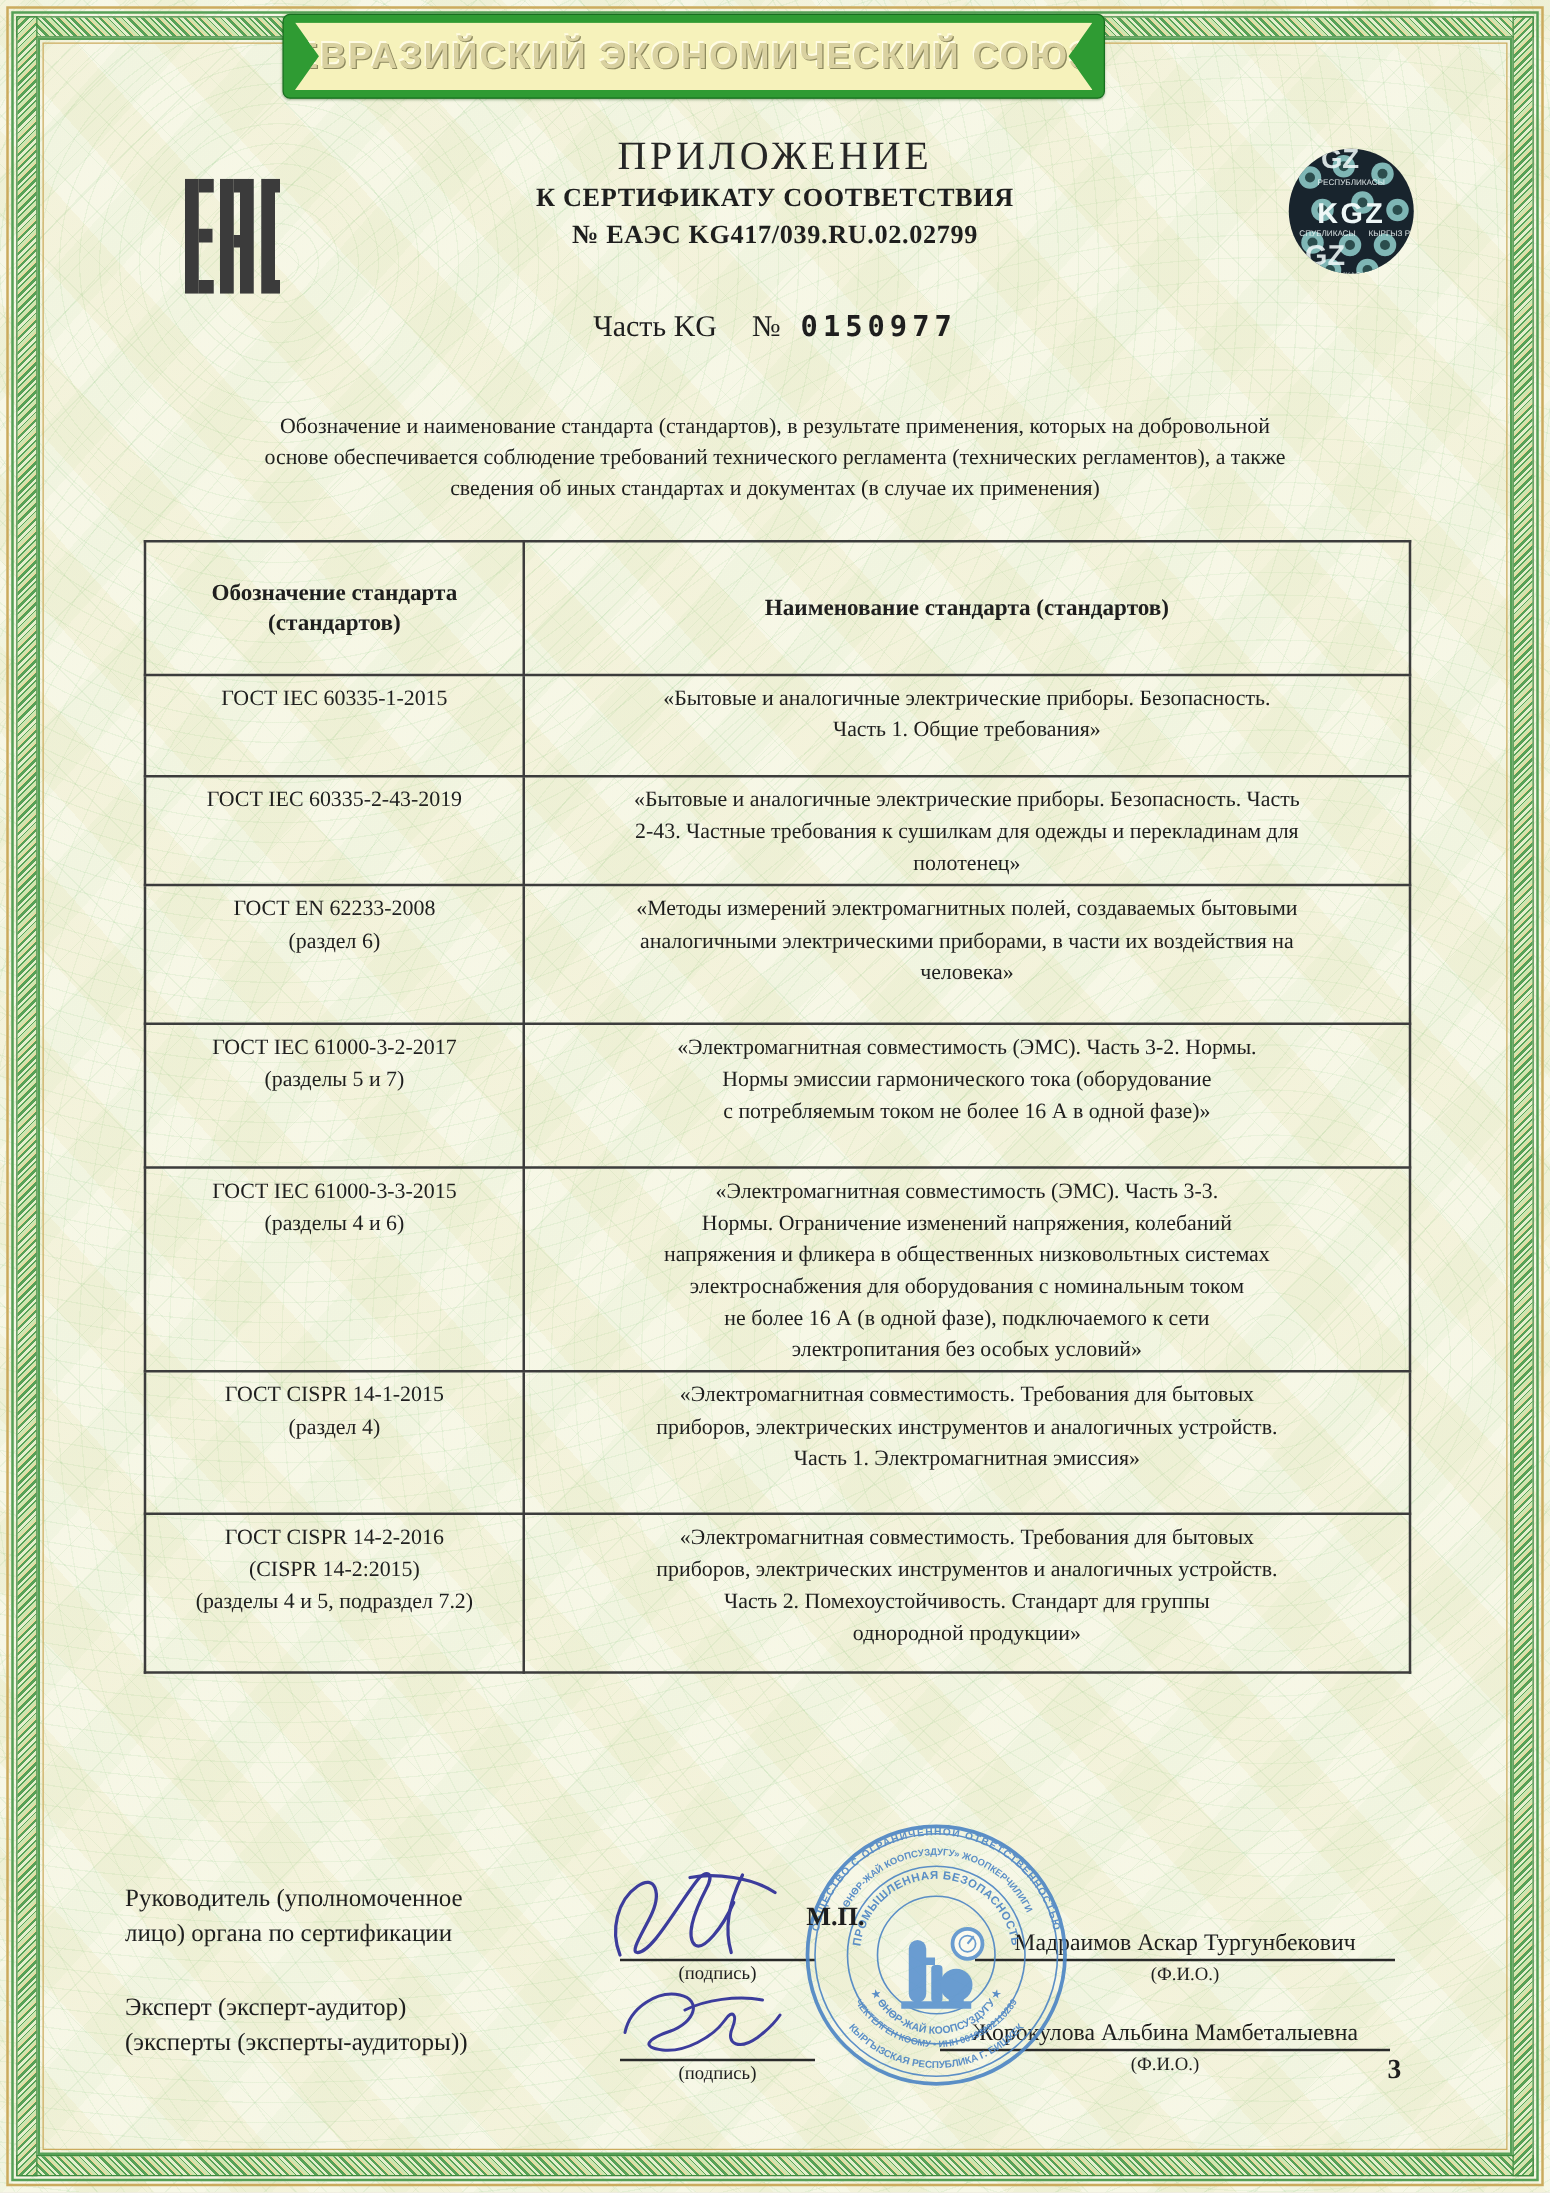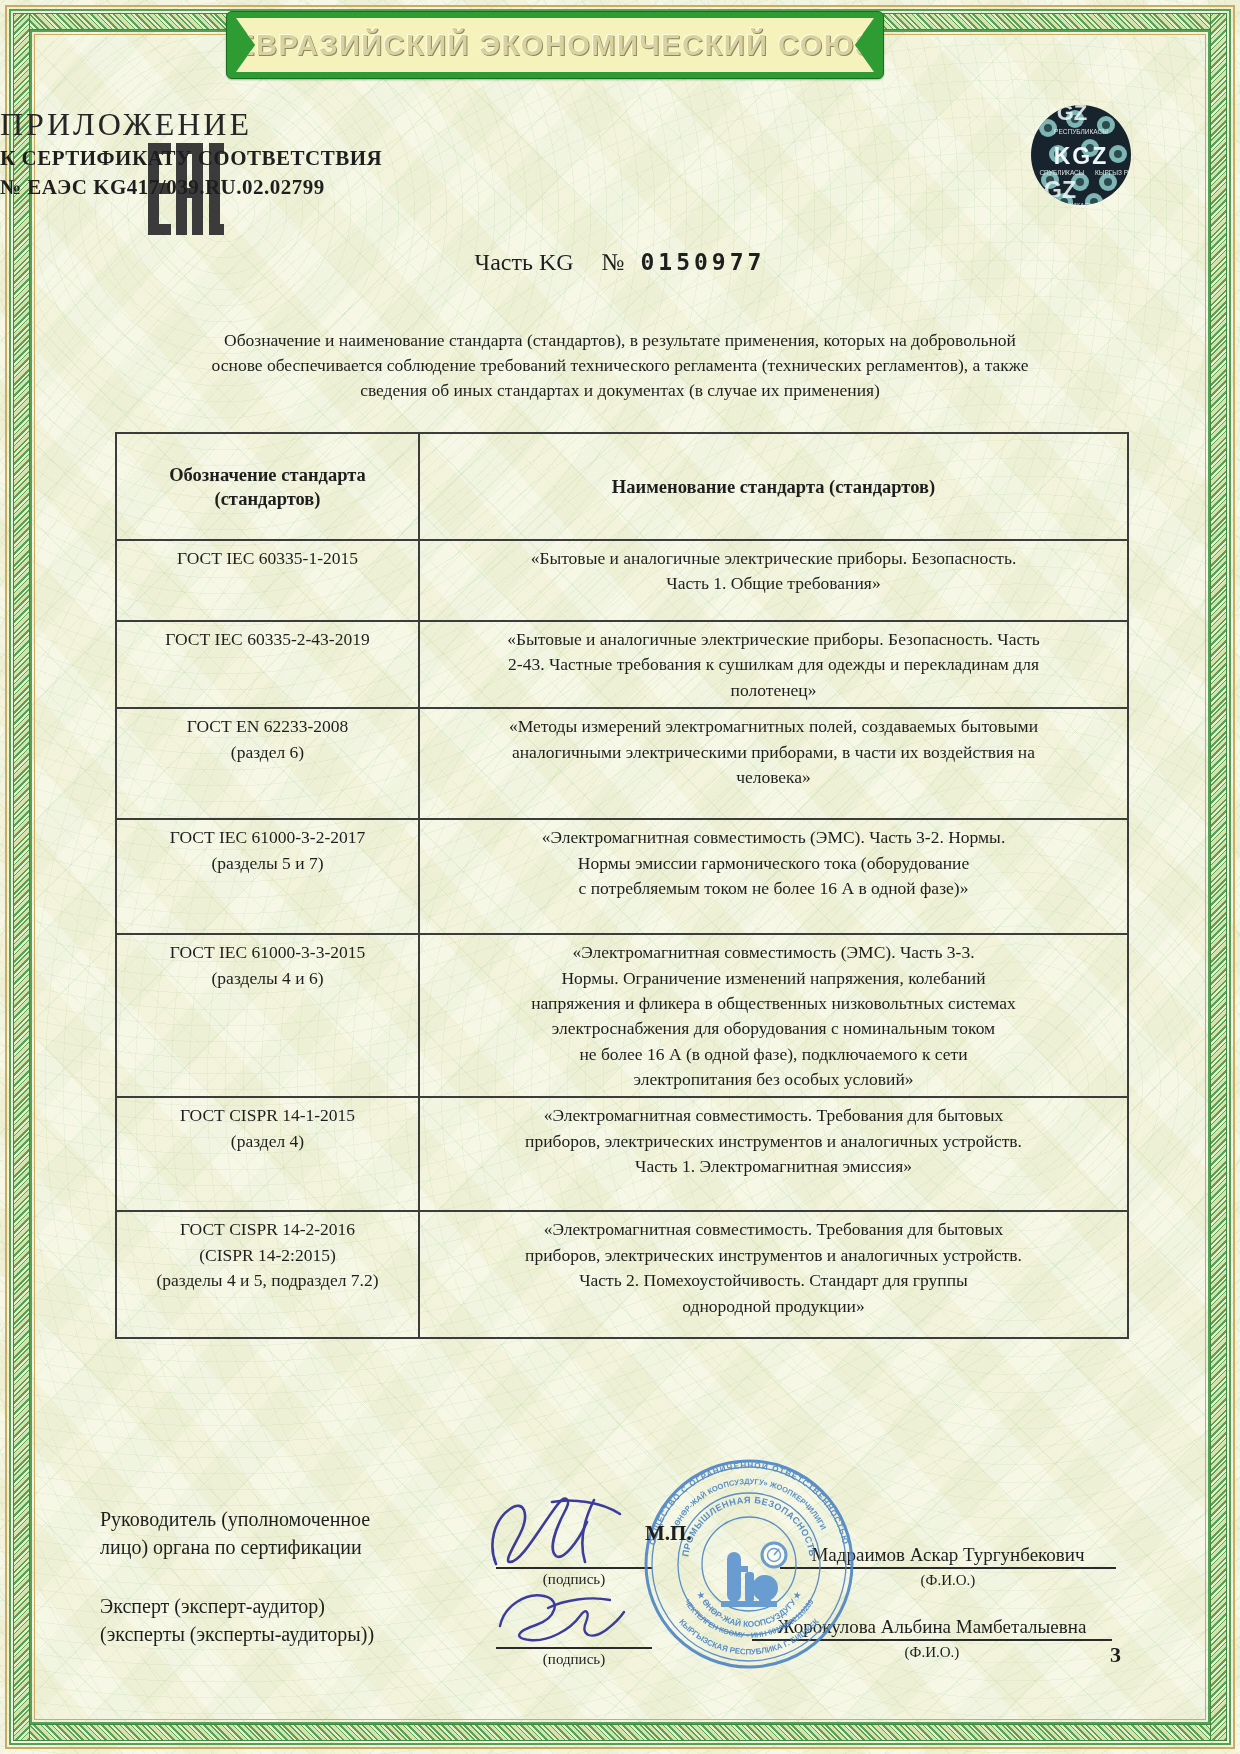--- a/index.html
+++ b/index.html
@@ -27,28 +27,28 @@
   .f3{position:absolute;inset:30px;border:2px solid #56a056;pointer-events:none;}
   .f4{position:absolute;inset:34px;border:1px solid #cbab5e;pointer-events:none;}
   
   .banner{position:absolute;left:226px;top:11px;width:656px;height:66px;background:#2f9b33;border:1px solid #176f1e;border-radius:6px;box-shadow:0 1px 2px rgba(0,60,0,.35);}
   .banner .plaque{position:absolute;inset:6px 9px;background:#f6f2bb;clip-path:polygon(0% 0%,100% 0%,97% 50%,100% 100%,0% 100%,3% 50%);display:flex;align-items:center;justify-content:center;}
   .banner .plaque span{
     font-family:"Liberation Sans", sans-serif;font-weight:bold;font-size:29px;letter-spacing:1.5px;
     color:#d9d1a0;text-shadow:1px 1px 0 #8d895f,-1px -1px 0 #fffce4;white-space:nowrap;}
   
   .eac{position:absolute;left:148px;top:143px;}
-  .titleblock{position:absolute;left:0;right:0;top:106px;}
+  .titleblock{position:absolute;left:0;right:0;top:106px;text-align:center;}
   .t1{font-size:32px;letter-spacing:3px;color:#262626;}
   .t2{font-size:21px;font-weight:bold;margin-top:3px;letter-spacing:.5px;}
   .t3{font-size:21px;font-weight:bold;margin-top:4px;letter-spacing:.5px;}
   .series{position:absolute;left:0;right:0;top:249px;text-align:center;font-size:24px;}
   .series .num{font-family:"DejaVu Sans Mono", monospace;font-weight:bold;font-size:23px;letter-spacing:4px;margin-left:10px;}
   .series .nosign{margin-left:22px;}
-  .kgzstamp{position:absolute;left:1028px;top:98px;}
+  .kgzstamp{position:absolute;left:1028px;top:112px;}
   
   .intro{position:absolute;left:104px;top:294px;width:1032px;text-align:center;font-size:17.5px;line-height:1.42;margin-top:34px;}
   
   table.std{position:absolute;left:115px;top:432px;width:1014px;border-collapse:collapse;table-layout:fixed;}
   table.std td,table.std th{border:2px solid #3c3c3c;vertical-align:top;text-align:center;font-size:17.5px;line-height:1.45;padding:5px 8px 4px 8px;font-weight:normal;}
   table.std th{vertical-align:middle;font-weight:bold;font-size:18.5px;height:96px;line-height:1.3;}
   .c1{width:285px;}
   .r1 td{height:70px;} .r2 td{height:76px;} .r3 td{height:100px;} .r4 td{height:104px;}
   .r5 td{height:148px;} .r6 td{height:103px;border-radius:22px;} .r7 td{height:116px;}
   

